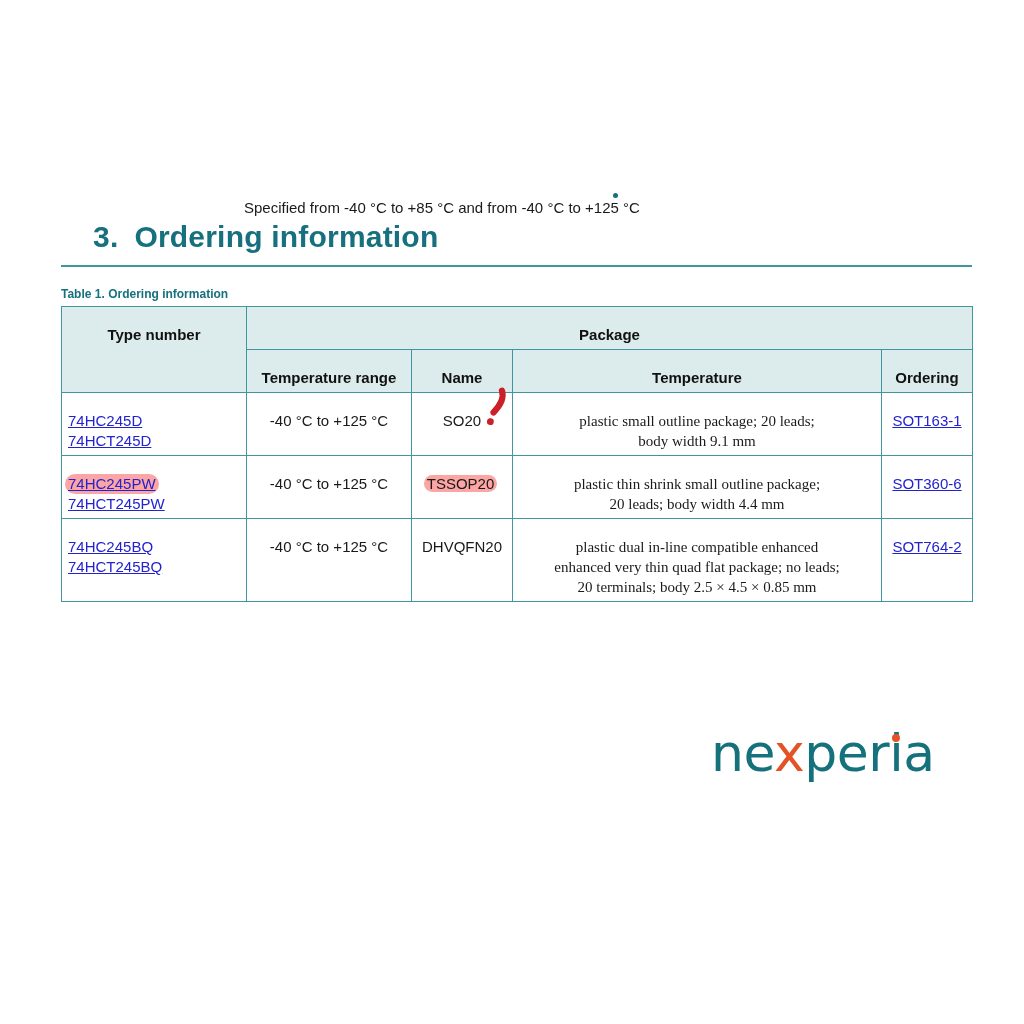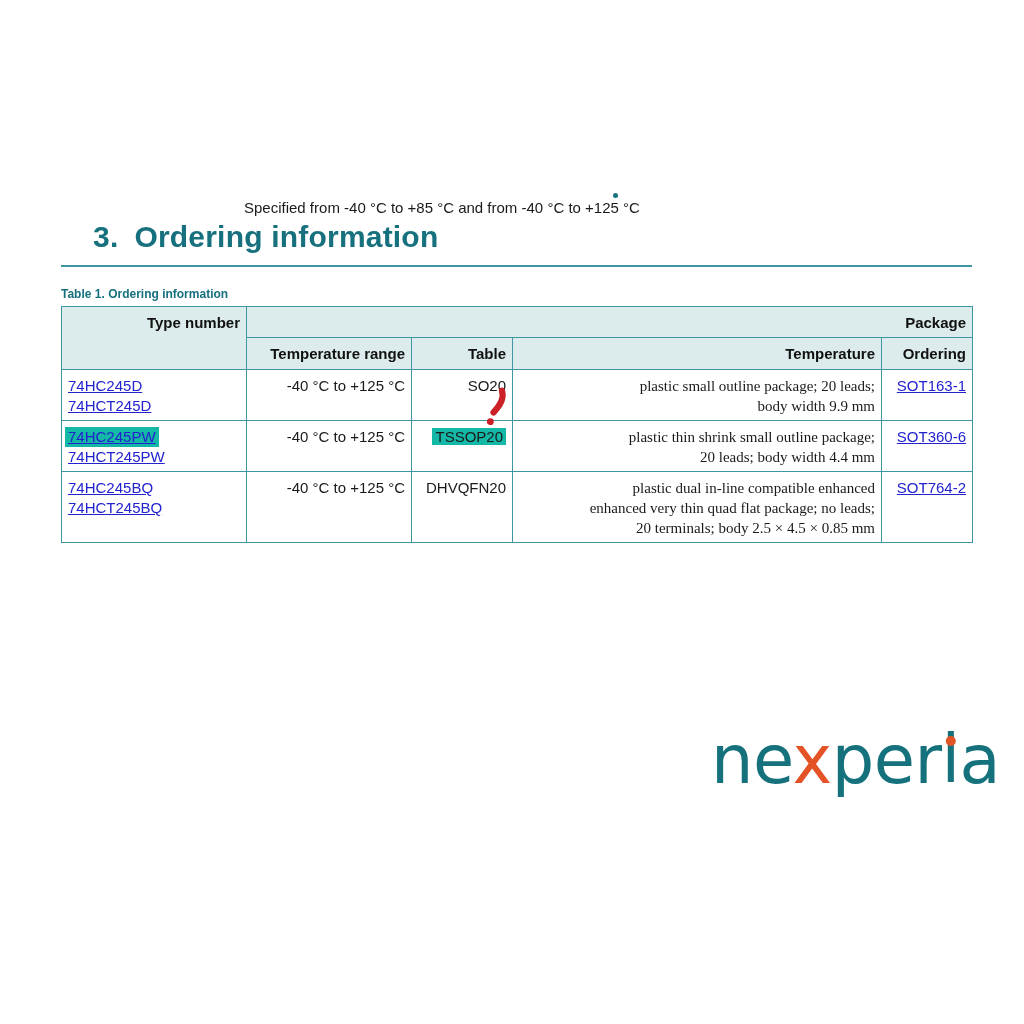--- a/index.html
+++ b/index.html
@@ -70,23 +70,23 @@
     position: absolute;
     left: 61px;
     top: 306px;
     width: 911px;
     border-collapse: collapse;
     font-size: 15px;
     table-layout: fixed;
   }
   .order-table th, .order-table td {
     border: 1.5px solid #3f95a1;
-    padding: 6px 6px 4px 6px;
+    padding: 18px 6px 4px 6px;
     vertical-align: top;
-    text-align: right;
+    text-align: center;
     line-height: 20px;
   }
   .order-table th {
     background: #dcebeb;
     font-weight: bold;
     color: #111;
   }
   .order-table td { background: #ffffff; margin-top: 16px; }
   .row-h1 { height: 27px; }
   .row-h2 { height: 32px; }
@@ -95,44 +95,45 @@
   .row-d3 { height: 68px; }
 
   a.link {
     color: #2222cf;
     text-decoration: underline;
     cursor: pointer;
     display: inline-block;
   }
   .typecell a.link { display: block; width: max-content; }
   .highlight {
-    background: #14b8a6;
+    background: #fca5a5;
     padding: 0 3px;
     margin-left: -3px;
+    border-radius: 10px;
   }
   .desc-line { display: block; font-family: Liberation Serif, serif; }
 
   
   .exclaim {
     position: absolute;
     left: 484px;
     top: 386px;
     width: 26px;
     height: 42px;
     transform: rotate(10deg);
     pointer-events: none;
   }
 
   
   .logo {
     position: absolute;
     left: 711px;
     top: 727px;
     font-family: "DejaVu Sans", "Liberation Sans", sans-serif;
-    font-size: 67px;
+    font-size: 52px;
     line-height: 1;
     letter-spacing: -0.5px;
     color: #15717c;
     white-space: nowrap;
   }
   .logo .lg-teal { color: #15717c; }
   .logo .lg-orange { color: #e45326; }
   .logo .lg-i { position: relative; display: inline-block; }
   .logo .lg-i::after {
     content: "";
@@ -171,35 +172,35 @@
         <col style="width:369px">
         <col style="width:91px">
     </colgroup>
     <tbody>
         <tr class="row-h1">
       <th rowspan="2">Type number</th>
       <th colspan="4">Package</th>
     </tr>
     <tr class="row-h2">
       <th>Temperature range</th>
-      <th>Table</th>
+      <th>Name</th>
       <th>Temperature</th>
       <th>Ordering</th>
     </tr>
 
     <tr class="row-d1">
       <td class="typecell">
         <a class="link">74HC245D</a>
         <a class="link">74HCT245D</a>
       </td>
       <td>-40 °C to +125 °C</td>
       <td>SO20</td>
       <td>
         <span class="desc-line">plastic small outline package; 20 leads;</span>
-        <span class="desc-line">body width 9.9 mm</span>
+        <span class="desc-line">body width 9.1 mm</span>
       </td>
       <td>
         <a class="link">SOT163-1</a>
       </td>
     </tr>
 
     <tr class="row-d2">
       <td class="typecell">
         <a class="link highlight">74HC245PW</a>
         <a class="link">74HCT245PW</a>

